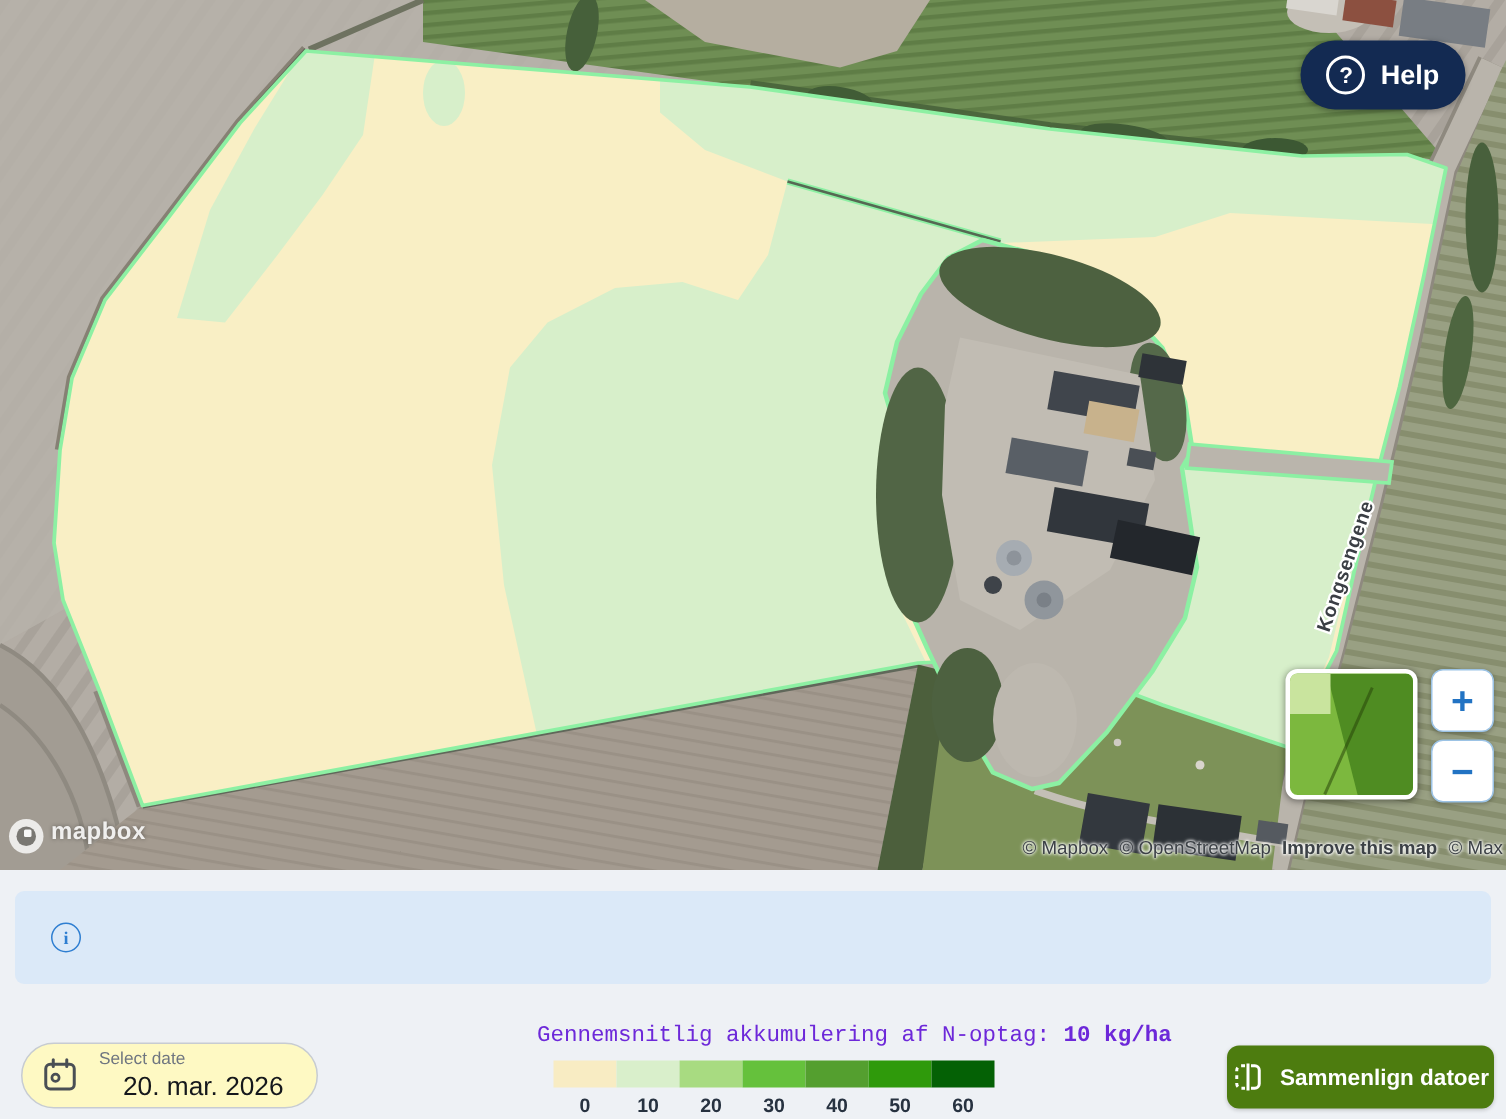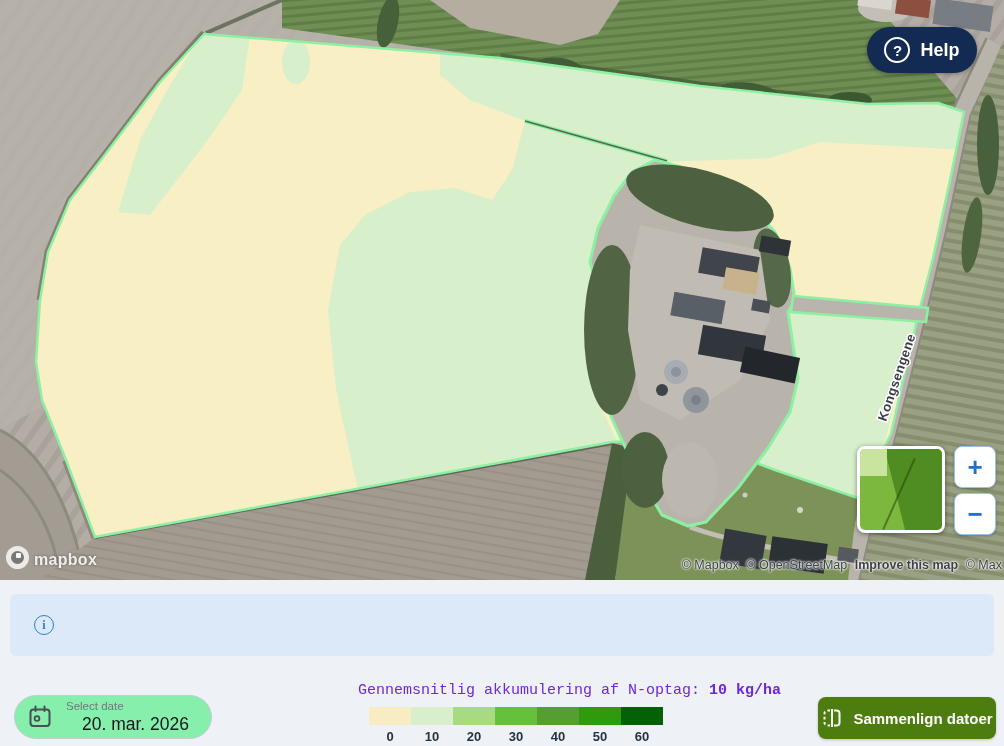--- a/index.html
+++ b/index.html
@@ -28,21 +28,21 @@
     background:rgba(40,70,10,.55); transform:rotate(24deg); }
   .layer-label { position:absolute; left:6px; bottom:5px; color:#fff; font-size:13.5px;
     font-weight:bold; line-height:1.15; text-shadow:0 1px 2px rgba(0,0,0,.7); }
 
   .zoom-btn { position:absolute; left:954px; width:42px; height:42px; background:#fff;
     border:1px solid #9cc3e5; border-radius:8px; box-shadow:0 1px 3px rgba(0,0,0,.25);
     display:flex; align-items:center; justify-content:center; color:#2273c3;
     font-size:26px; font-weight:600; cursor:pointer; line-height:1; }
   .zoom-in { top:446px; } .zoom-out { top:493px; }
 
-  .mapbox-logo { position:absolute; left:6px; top:546px; display:flex; align-items:flex-end;
+  .mapbox-logo { position:absolute; left:6px; top:546px; display:flex; align-items:flex-start;
     gap:5px; cursor:pointer; }
   .mapbox-mark { width:23px; height:23px; border-radius:50%; background:rgba(255,255,255,.8);
     position:relative; }
   .mapbox-mark::after { content:""; position:absolute; left:5px; top:5px; width:13px; height:13px;
     border-radius:50%; background:rgba(110,108,102,.9); }
   .mapbox-mark::before { content:""; position:absolute; left:10px; top:7px; width:5px; height:5px;
     background:rgba(255,255,255,.95); z-index:1; border-radius:1px; }
   .mapbox-word { color:rgba(255,255,255,.88); font-size:16px; font-weight:600; letter-spacing:.3px;
     text-shadow:0 0 3px rgba(0,0,0,.4); }
 
@@ -55,21 +55,21 @@
   .footer { position:absolute; left:0; top:580px; width:1004px; height:166px; background:#eef1f5; }
 
   .banner { position:absolute; left:10px; top:14px; width:984px; height:62px; background:#dbe9f8;
     border-radius:6px; display:flex; align-items:center; padding-left:24px; gap:17px; }
   .info-ic { flex:0 0 auto; width:20px; height:20px; border:1.8px solid #2e7ed1; border-radius:50%;
     color:#2e7ed1; display:flex; align-items:center; justify-content:center;
     font-size:12px; font-weight:bold; font-family:"Liberation Serif", serif; }
   .banner-text { font-size:15px; color:#3a4149; }
   .banner-link { font-size:15px; color:#2a6db8; text-decoration:underline; margin-left:5px; cursor:pointer; }
 
-  .date-btn { position:absolute; left:14px; top:115px; width:198px; height:44px; background:#86efac;
+  .date-btn { position:absolute; left:14px; top:115px; width:198px; height:44px; background:#fef9c3;
     border:1px solid #c7ccd2; border-radius:22px; display:flex; align-items:center;
     padding-left:12px; gap:13px; cursor:pointer; }
   .date-col { display:flex; flex-direction:column; line-height:1.15; }
   .date-label { font-size:11.5px; color:#6f7680; }
   .date-value { font-size:17.5px; font-weight:normal; color:#15181c;margin-left:16px; }
 
   .legend { position:absolute; left:358px; top:102px; width:316px; text-align:center; }
   .legend-title { font-size:15px; color:#6d28d9; white-space:nowrap;font-family:Liberation Mono, monospace; }
   .legend-title b { font-weight:bold; }
   .legend-bar { display:flex; width:294px; margin:8px auto 0; }

